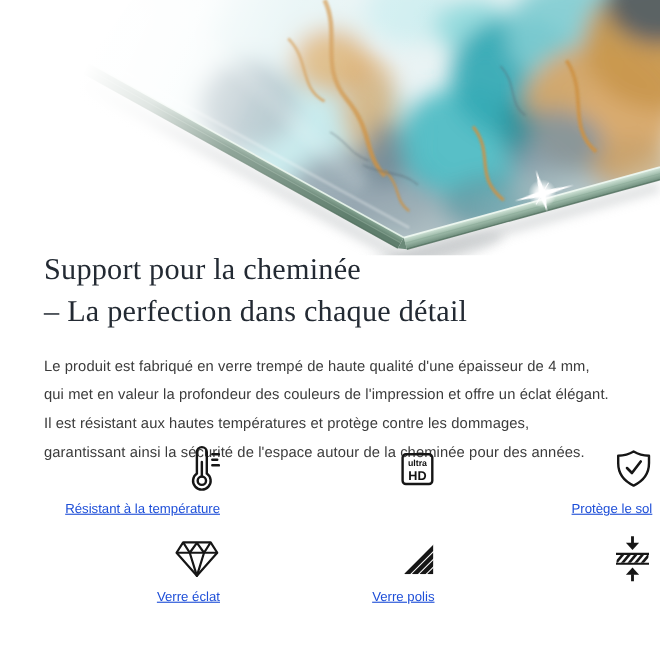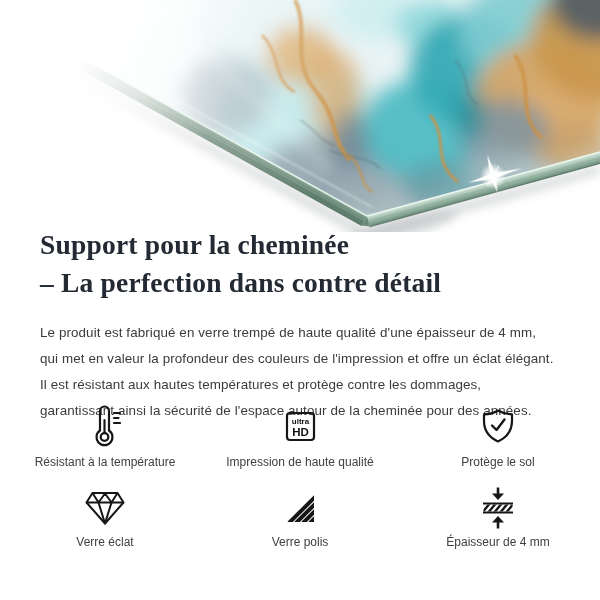--- a/index.html
+++ b/index.html
@@ -3,33 +3,33 @@
 <meta charset="utf-8">
 <style>
   html,body{margin:0;padding:0;}
   body{
     width:600px;height:600px;background:#ffffff;position:relative;overflow:hidden;
     font-family:"Liberation Sans",sans-serif;
   }
   .hero{position:absolute;top:0;left:0;width:600px;height:232px;}
   .title{
     position:absolute;left:40px;top:226px;margin:0;
-    font-family:"Liberation Serif",serif;font-weight:700;
+    font-family:"Liberation Serif",serif;font-weight:400;
     font-size:27.5px;line-height:38px;color:#232a33;letter-spacing:.2px;
   }
   .desc{
     position:absolute;left:40px;top:307px;width:517px;
     font-size:13.4px;line-height:26px;color:#3b3b3b;letter-spacing:.1px;
   }
-  .feature{position:absolute;width:190px;display:flex;flex-direction:column;align-items:center;text-align:center;}
+  .feature{position:absolute;width:190px;display:flex;flex-direction:column;align-items:flex-end;text-align:center;}
   .c1{left:10px}.c2{left:205px}.c3{left:403px}
   .row1{top:402px}.row2{top:486px}
   .row1 .f-icon{height:48px;display:flex;align-items:center;justify-content:center;}
   .row2 .f-icon{height:44px;display:flex;align-items:center;justify-content:center;}
-  .f-label{margin-top:5px;font-size:12px;color:#404040;}
+  .f-label{margin-top:5px;font-size:12px;color:#1d4ed8;text-decoration:underline;}
   svg.icon{stroke:#161616;fill:none;}
 </style>
 </head>
 <body>
 
 <div class="hero">
 <svg width="600" height="232" viewBox="0 0 600 232">
   <defs>
     <clipPath id="panelClip">
           <polygon points="79,56 120,0 600,0 600,152 367,216"></polygon>
@@ -136,21 +136,21 @@
   <g transform="translate(493,176) rotate(-15)">
     <circle cx="0" cy="0" r="13" fill="url(#glowG)"></circle>
     <path d="M0,-22 L2.6,-2.6 L30,0 L2.6,2.6 L0,17 L-2.6,2.6 L-26,0 L-2.6,-2.6 Z" fill="#ffffff" filter="url(#sparkBlur)"></path>
     <line x1="-8" y1="8" x2="8" y2="-8" stroke="#ffffff" stroke-width="1" opacity="0.8"></line>
   </g>
 </svg>
 </div>
 
 <h1 class="title">
   <div>Support pour la cheminée</div>
-  <div>– La perfection dans contre détail</div>
+  <div>– La perfection dans chaque détail</div>
 </h1>
 
 <p class="desc">Le produit est fabriqué en verre trempé de haute qualité d'une épaisseur de 4 mm, qui met en valeur la profondeur des couleurs de l'impression et offre un éclat élégant. Il est résistant aux hautes températures et protège contre les dommages, garantissant ainsi la sécurité de l'espace autour de la cheminée pour des années.</p>
 
 <div>
 
   <div class="feature c1 row1">
     <div class="f-icon">
       <svg class="icon" width="32" height="44" viewBox="0 0 32 44" stroke-width="2.2" stroke-linecap="round">
         <path d="M11,7 A4.5,4.5 0 0 1 20,7 L20,26.5 A8,8 0 1 1 11,26.5 Z"></path>
@@ -165,21 +165,20 @@
   </div>
 
   <div class="feature c2 row1">
     <div class="f-icon">
       <svg class="icon" width="31" height="31" viewBox="0 0 31 31" stroke-width="2.2">
         <rect x="2" y="2" width="27" height="27" rx="3"></rect>
         <text x="15.5" y="13" text-anchor="middle" stroke="none" fill="#111111" font-family="Liberation Sans, sans-serif" font-size="8" font-weight="700">ultra</text>
         <text x="15.5" y="25" text-anchor="middle" stroke="none" fill="#111111" font-family="Liberation Sans, sans-serif" font-size="11.5" font-weight="800">HD</text>
       </svg>
     </div>
-    <div class="f-label">Impression de haute qualité</div>
   </div>
 
   <div class="feature c3 row1">
     <div class="f-icon">
       <svg class="icon" width="34" height="36" viewBox="0 0 34 36" stroke-width="2.2" stroke-linejoin="round">
         <path d="M17,2.5 C21.5,5.2 26,6.2 31,6.3 L31,13 C31,22.5 25.5,29.5 17,33.5 C8.5,29.5 3,22.5 3,13 L3,6.3 C8,6.2 12.5,5.2 17,2.5 Z"></path>
         <path d="M11,17.5 L15.5,22 L23.5,11.5" stroke-width="2.4" stroke-linecap="round"></path>
       </svg>
     </div>
     <div class="f-label">Protège le sol</div>
@@ -234,16 +233,15 @@
             <line x1="7" y1="28" x2="17" y2="16"></line>
             <line x1="13" y1="28" x2="23" y2="16"></line>
             <line x1="19" y1="28" x2="29" y2="16"></line>
             <line x1="25" y1="28" x2="35" y2="16"></line>
           </g>
           <line x1="18" y1="42.5" x2="18" y2="36" stroke-width="2.6"></line>
           <polygon points="12,36.5 24,36.5 18,30" fill="#161616" stroke="none"></polygon>
         </g>
       </svg>
     </div>
-    <div class="f-label">Épaisseur de 4 mm</div>
   </div>
 
 </div>
 
 </body></html>

